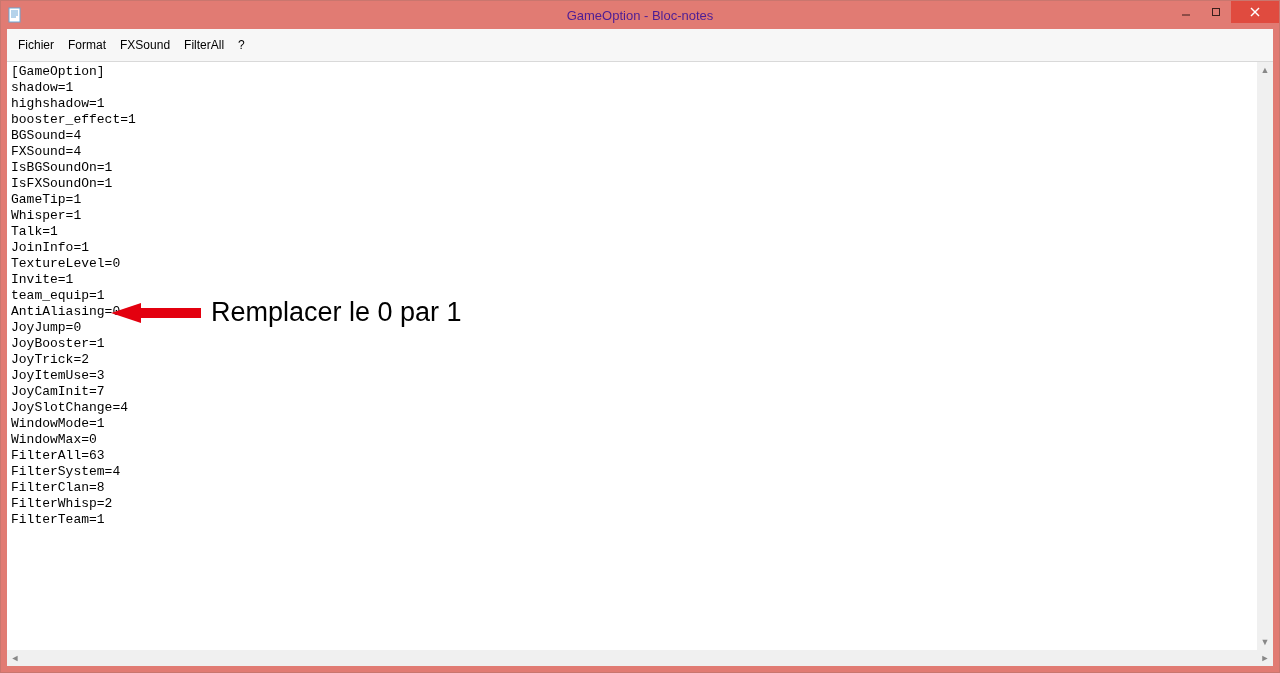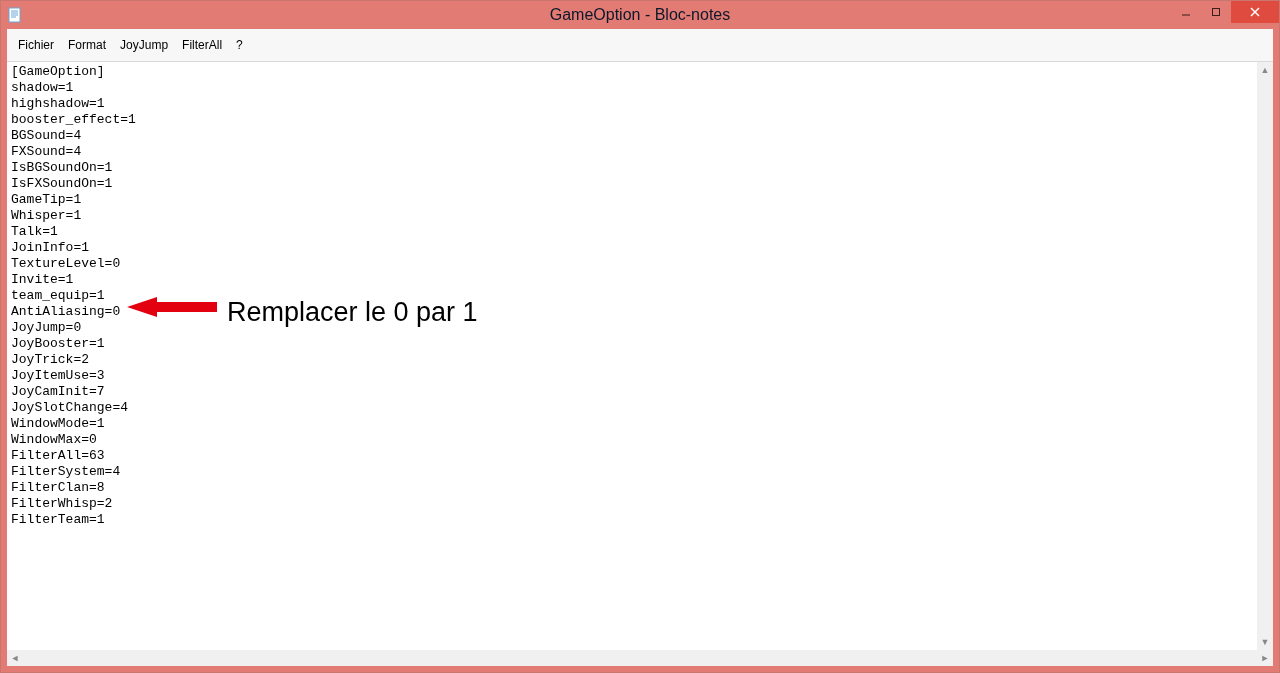--- a/index.html
+++ b/index.html
@@ -32,22 +32,22 @@
     margin-left: 6px;
     display: flex;
     align-items: center;
     justify-content: center;
   }
   .titlebar .app-icon svg { display: block; }
   .titlebar .title {
     position: absolute;
     left: 0; right: 0;
     text-align: center;
-    color: #0f172a;
-    font-size: 16px;
+    color: #4c1d95;
+    font-size: 13px;
     pointer-events: none;
   }
   .titlebar .controls {
     margin-left: auto;
     display: flex;
     height: 100%;
   }
   .titlebar .ctrl {
     width: 30px;
     height: 22px;
@@ -129,23 +129,23 @@
     display: flex;
     align-items: center;
     justify-content: center;
     color: #888;
     font-size: 9px;
     cursor: default;
   }
   .annotation {
     position: absolute;
     top: 235px;
-    left: 120px;
-    display: flex;
-    align-items: flex-start;
+    left: 104px;
+    display: flex;
+    align-items: center;
     pointer-events: none;
   }
   .annotation .arrow {
     width: 90px;
     height: 20px;
   }
   .annotation .text {
     font-family: Arial, sans-serif;
     font-size: 27px;
     color: #000;
@@ -184,21 +184,21 @@
           </svg>
       </div>
     </div>
   </div>
 
   <div class="border-frame">
 
     <div class="menubar">
       <span class="menu-item">Fichier</span>
       <span class="menu-item">Format</span>
-      <span class="menu-item">JoyJump</span>
+      <span class="menu-item">FXSound</span>
       <span class="menu-item">FilterAll</span>
       <span class="menu-item">?</span>
     </div>
 
     <div class="editor-wrap">
       <div class="editor" id="editor">[GameOption]
 shadow=1
 highshadow=1
 booster_effect=1
 BGSound=4

